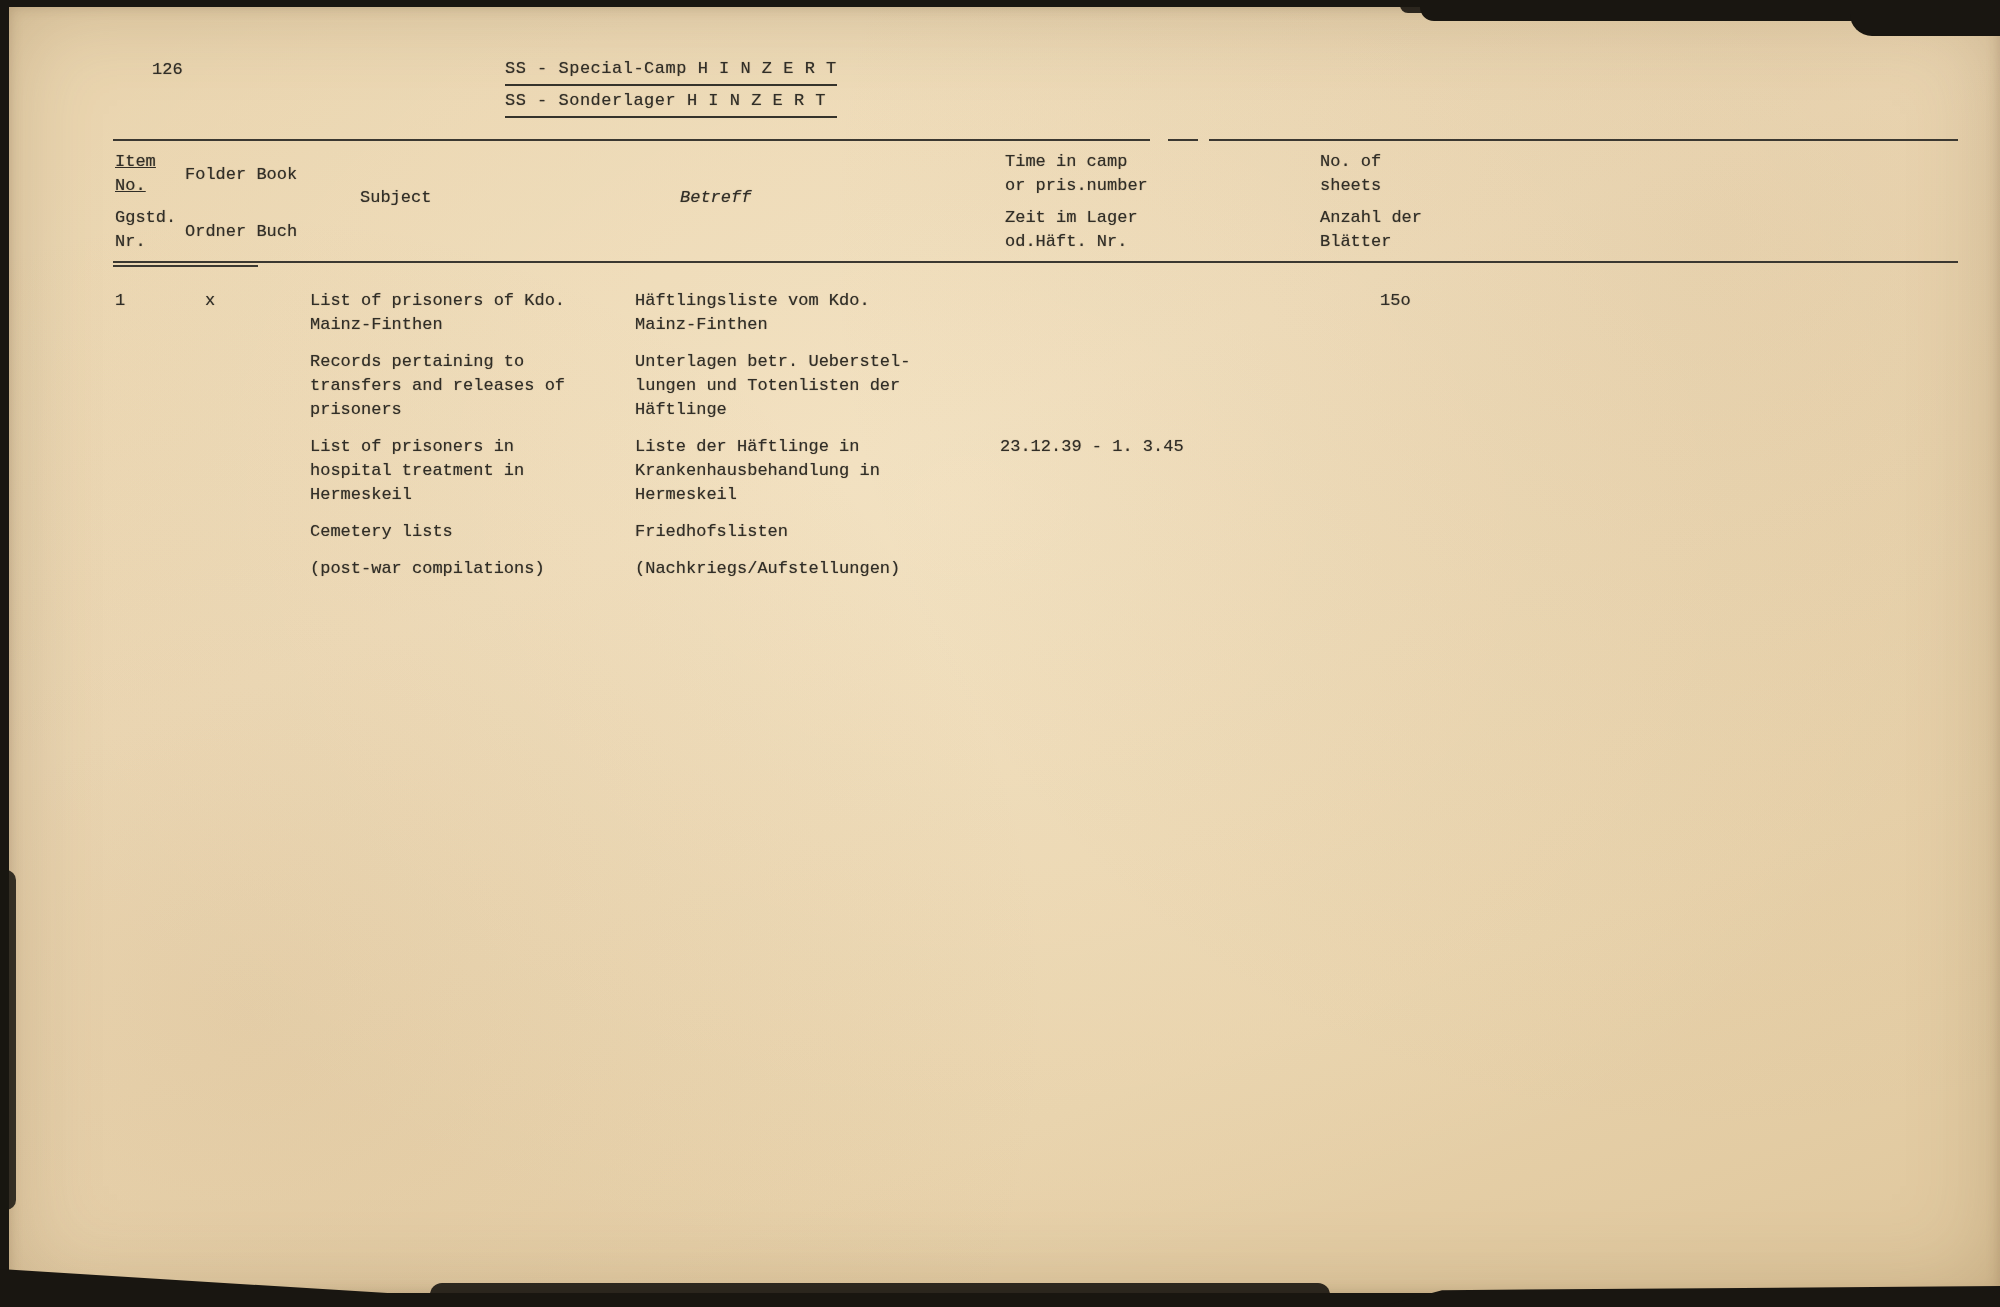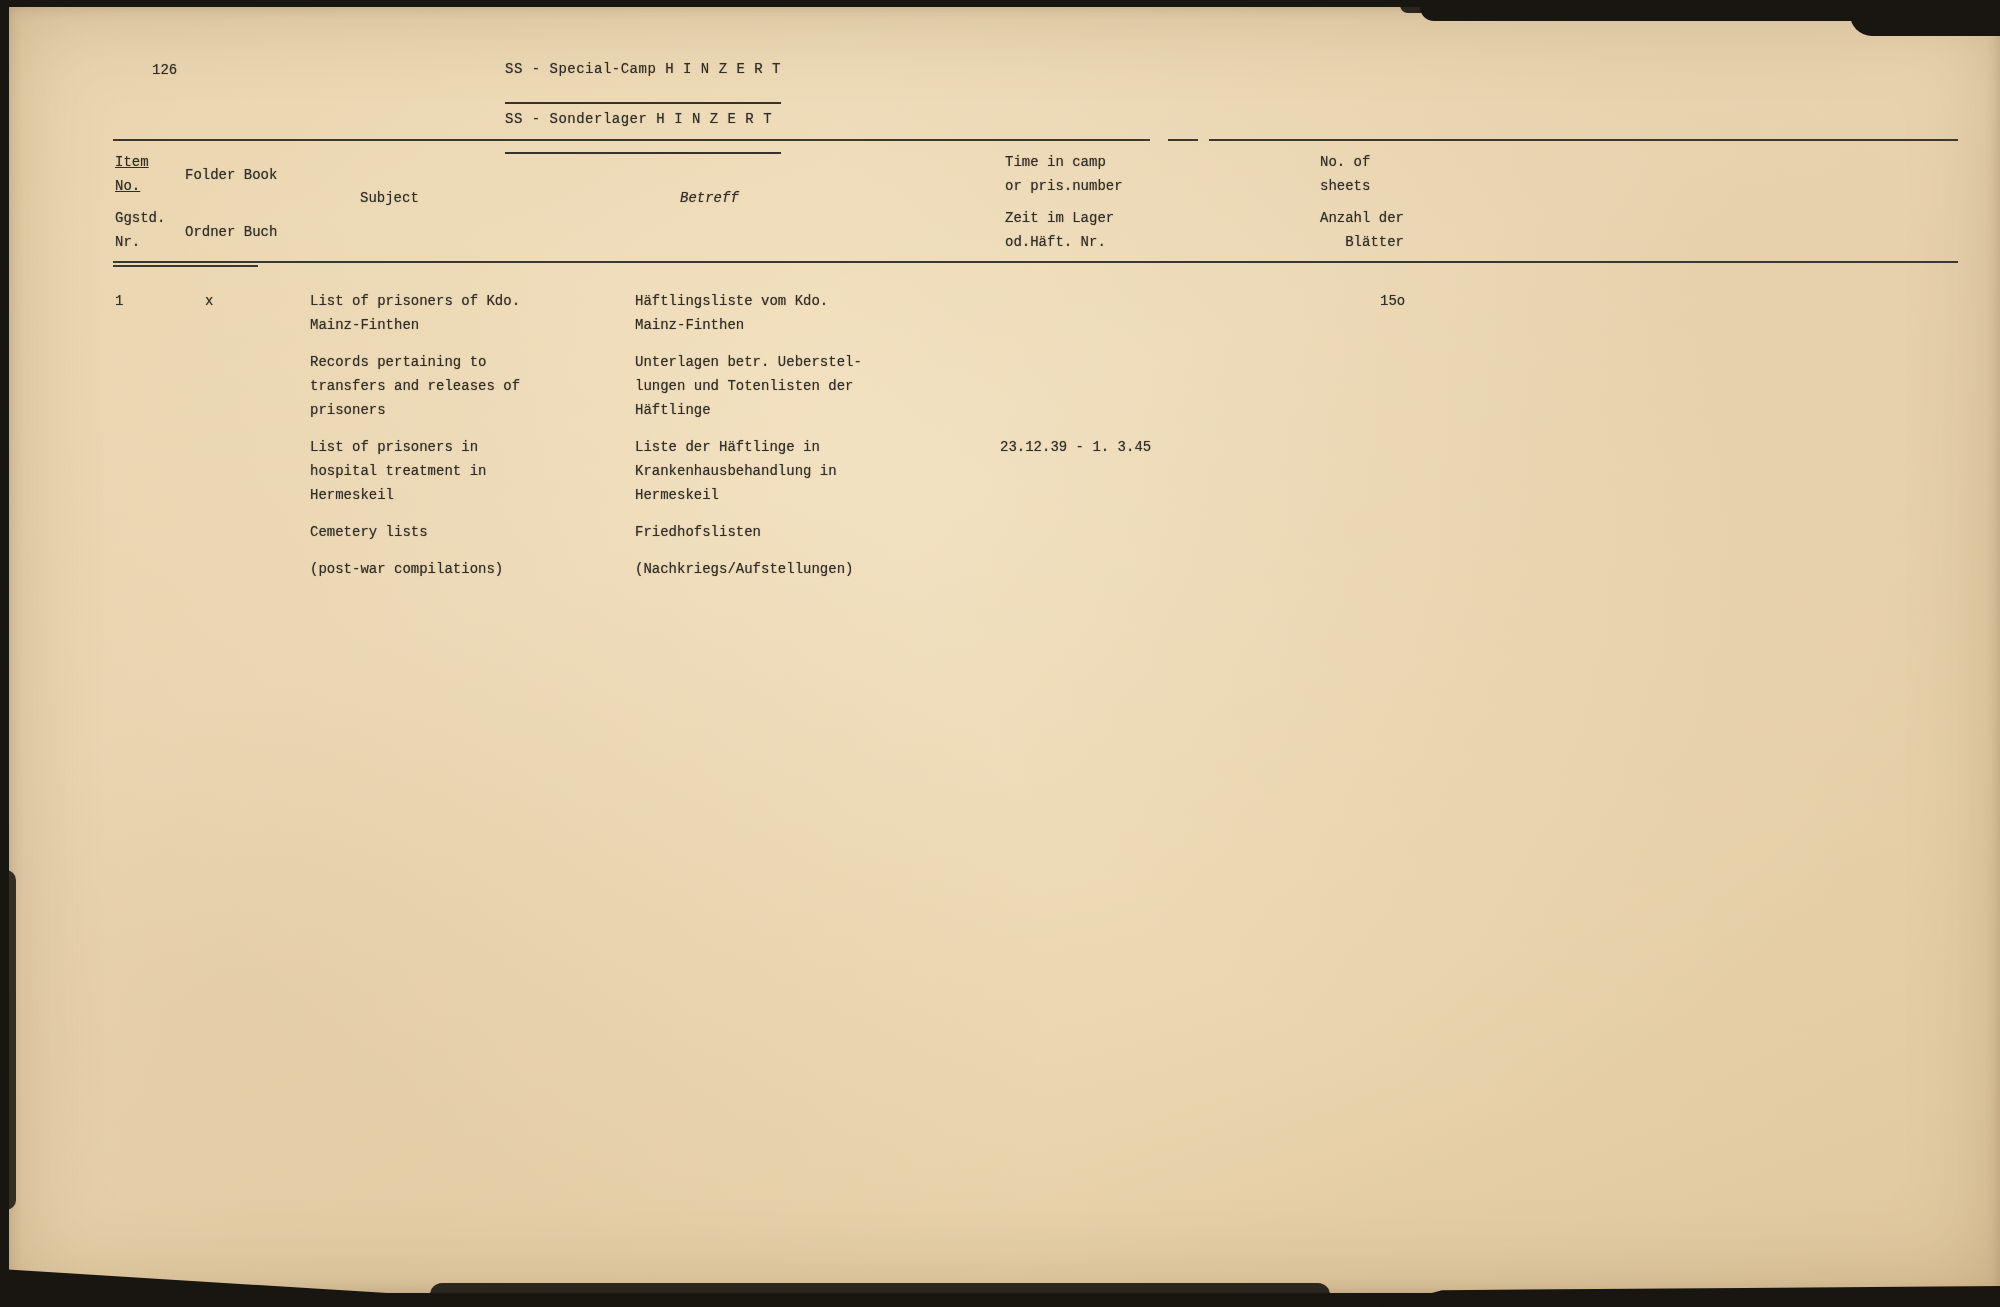--- a/index.html
+++ b/index.html
@@ -30,29 +30,29 @@
   .edge-left { top: 0; left: 0; bottom: 0; width: 9px; }
   .edge-left-blob { left: 0; top: 870px; width: 16px; height: 340px; border-radius: 0 10px 10px 0; opacity: .85; }
   .edge-bottom { bottom: 0; left: 0; right: 0; height: 14px; }
   .edge-bottom-left { bottom: 0; left: 0; width: 440px; height: 38px; clip-path: polygon(0 0, 100% 72%, 100% 100%, 0 100%); }
   .edge-bottom-mid { bottom: 0; left: 430px; width: 900px; height: 24px; border-radius: 12px 12px 0 0; opacity: .9; }
   .edge-bottom-right { bottom: 0; right: 0; width: 620px; height: 28px; clip-path: polygon(0 100%, 10% 40%, 100% 25%, 100% 100%); }
 
   .content {
     position: absolute; inset: 0;
     color: #312e27;
-    font-size: 14px;
+    font-size: 17px;
     line-height: 24px;
     text-shadow: 0 0 1px rgba(45,42,32,0.55);
   }
 
   .page-number { position: absolute; left: 152px; top: 58px; }
 
   .titles { position: absolute; left: 505px; top: 57px; }
-  .title-line { border-bottom: 2px solid #35332b; padding-bottom: 21px; letter-spacing: .5px; }
+  .title-line { border-bottom: 2px solid #35332b; padding-bottom: 3px; letter-spacing: .5px; }
   .title-line + .title-line { margin-top: 3px; }
 
   .rule { position: absolute; left: 113px; right: 42px; height: 2px; }
   .rule-top {
     top: 139px;
     background: linear-gradient(90deg,
       #3b3831 0 56.2%, transparent 56.2% 57.2%,
       #3b3831 57.2% 58.8%, transparent 58.8% 59.4%,
       #3b3831 59.4% 100%);
   }
@@ -65,21 +65,21 @@
   .th { position: absolute; white-space: pre-line; }
   .th-item   { left: 0;      top: 0; text-decoration: underline;    }
   .th-folder { left: 70px;   top: 13px; }
   .th-subject{ left: 245px;  top: 36px; }
   .th-betreff{ left: 565px;  top: 36px; font-style: italic; }
   .th-time   { left: 890px;  top: 0;    }
   .th-sheets { left: 1205px; top: 0;    }
   .th-ggstd  { left: 0;      top: 56px; }
   .th-ordner { left: 70px;   top: 70px; }
   .th-zeit   { left: 890px;  top: 56px; }
-  .th-anzahl { left: 1205px; top: 56px; text-align: right; }
+  .th-anzahl { left: 1205px; top: 56px; }
 
   .tbody { position: absolute; left: 115px; top: 289px; right: 20px; }
   .trow {
     display: grid;
     grid-template-columns: 90px 105px 325px 365px 320px 1fr;
     margin-bottom: 13px;
   }
   .cell { white-space: pre-line; }
   .c-sheets { padding-left: 60px; }
 </style>

